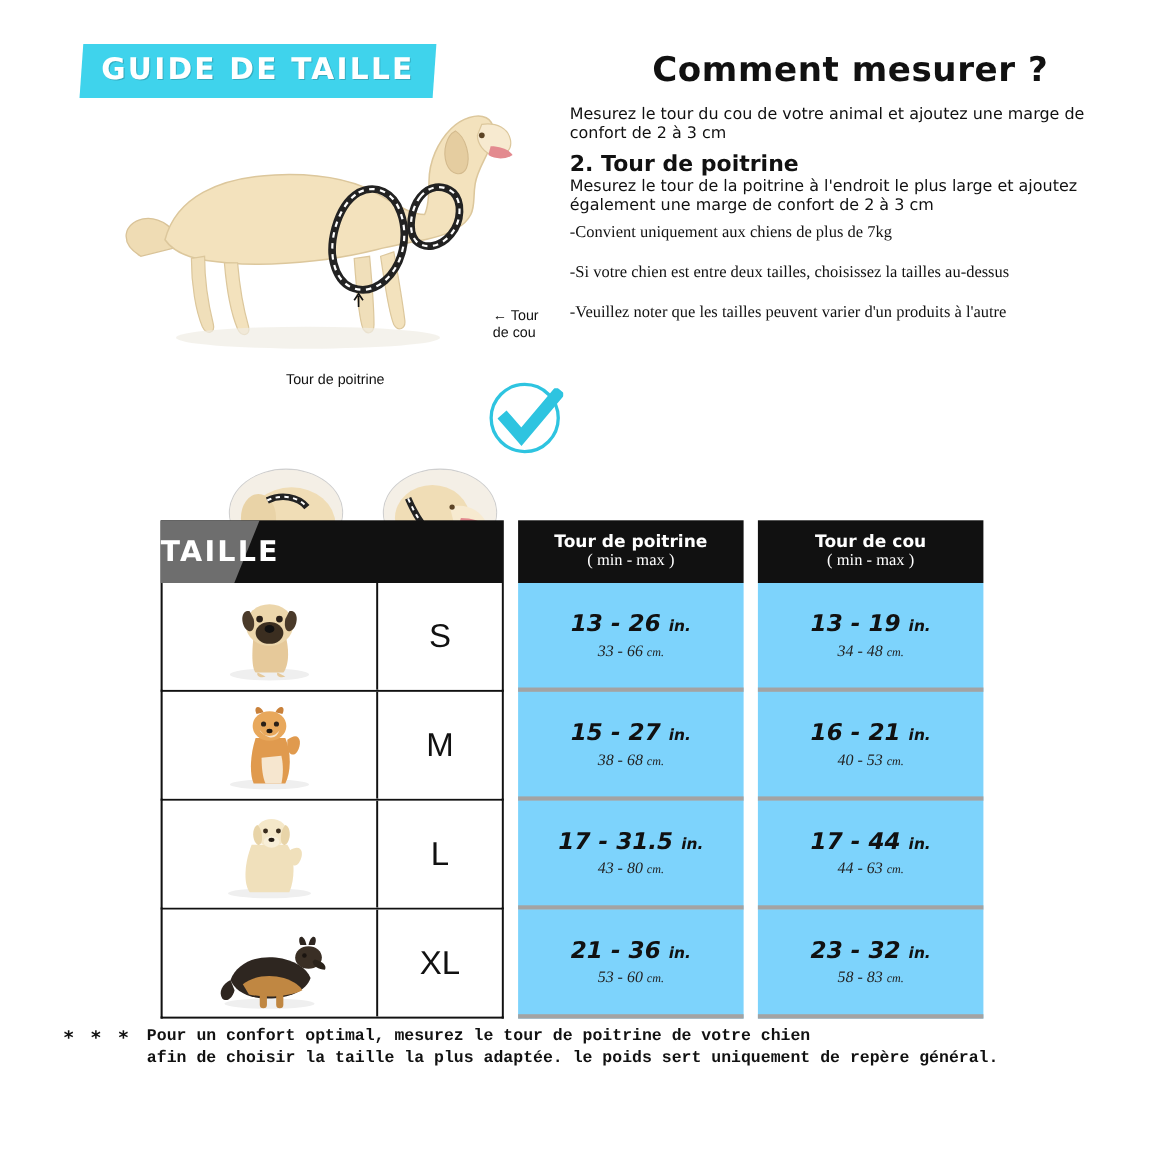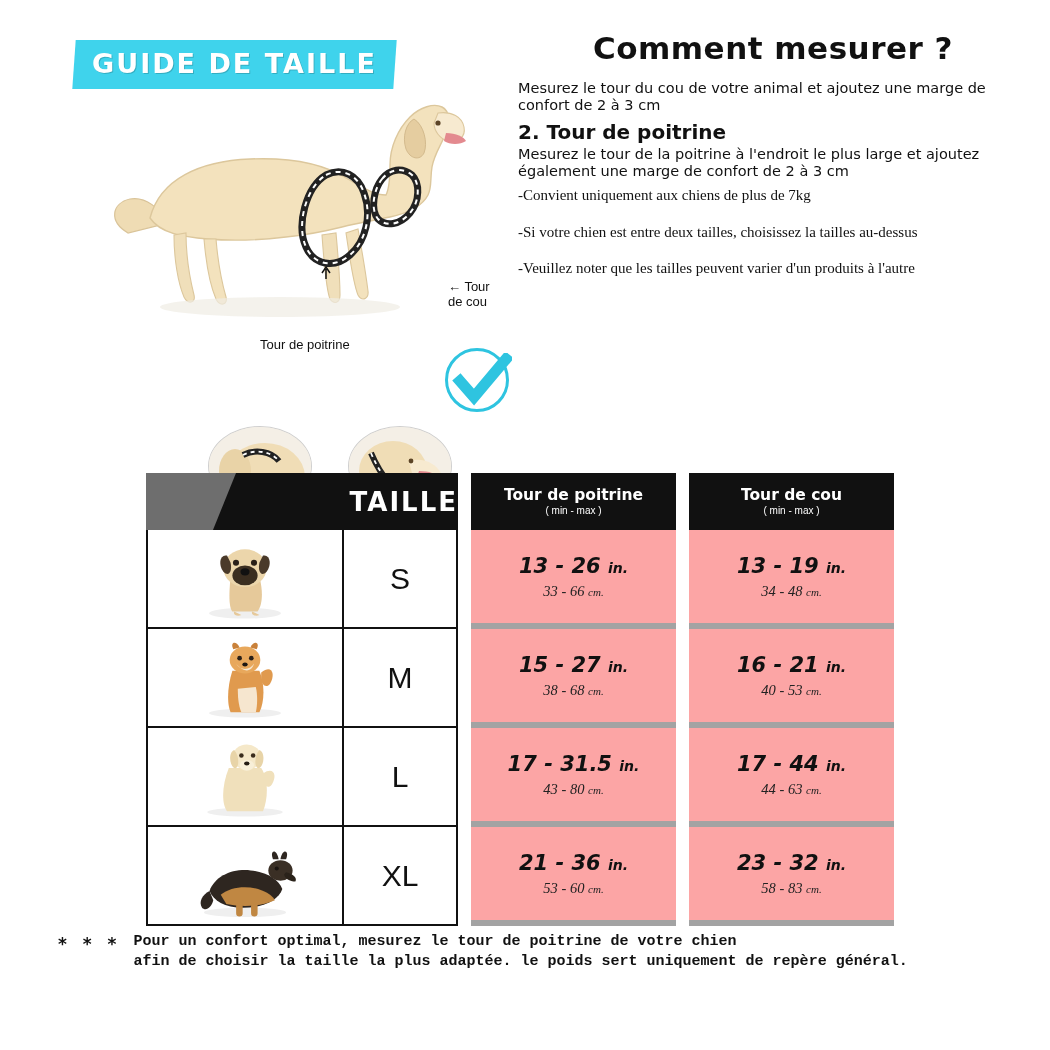--- a/index.html
+++ b/index.html
@@ -92,21 +92,21 @@
   #right-col {
     position: absolute;
     left: 518px; top: 30px;
     width: 510px;
   }
   .h-title {
     font-family: "DejaVu Sans", sans-serif;
     font-weight: bold;
     font-size: 31px;
     text-align: center;
-    margin: 0 0 14px 0;
+    margin: 16px 0 14px 0;
     letter-spacing: 0.5px;
   }
   .step-title {
     font-family: "DejaVu Sans", sans-serif;
     font-weight: bold;
     font-size: 20px;
     margin: 4px 0 2px 0;
   }
   .step-body {
     font-family: "DejaVu Sans", sans-serif;
@@ -139,21 +139,21 @@
   .col-right { width: 423px; margin-left: 13px; display:flex; }
 
   .hdr-taille {
     height: 57px;
     background: #111;
     color: #fff;
     position: relative;
     overflow: hidden;
     display: flex;
     align-items: center;
-    justify-content: flex-end;
+    justify-content: flex-start;
   }
   .hdr-taille .slant {
     position: absolute;
     left: 0; top: 0;
     width: 90px; height: 57px;
     background: #6e6e6e;
     transform: skewX(-22deg);
     transform-origin: top left;
   }
   .hdr-taille span {
@@ -195,27 +195,27 @@
     display: flex; flex-direction: column;
     align-items: center; justify-content: center;
     line-height: 1.12;
   }
   .meas-hdr .t1 {
     font-family: "DejaVu Sans", sans-serif;
     font-weight: bold;
     font-size: 15.5px;
   }
   .meas-hdr .t2 {
-    font-family: Liberation Sans, sans-serif;
-    font-size: 10px;
+    font-family: Liberation Serif, serif;
+    font-size: 15px;
   }
   .meas-cell {
     height: 99px;
-    background: #fca5a5;
-    border-bottom: 6px solid #a3a3a3;
+    background: #7dd3fc;
+    border-bottom: 4px solid #a3a3a3;
     display: flex; flex-direction: column;
     align-items: center; justify-content: center;
   }
   .meas-cell .inches {
     font-family: "DejaVu Sans", sans-serif;
     font-weight: bold;
     font-style: italic;
     font-size: 21px;
     color: #111;
   }

